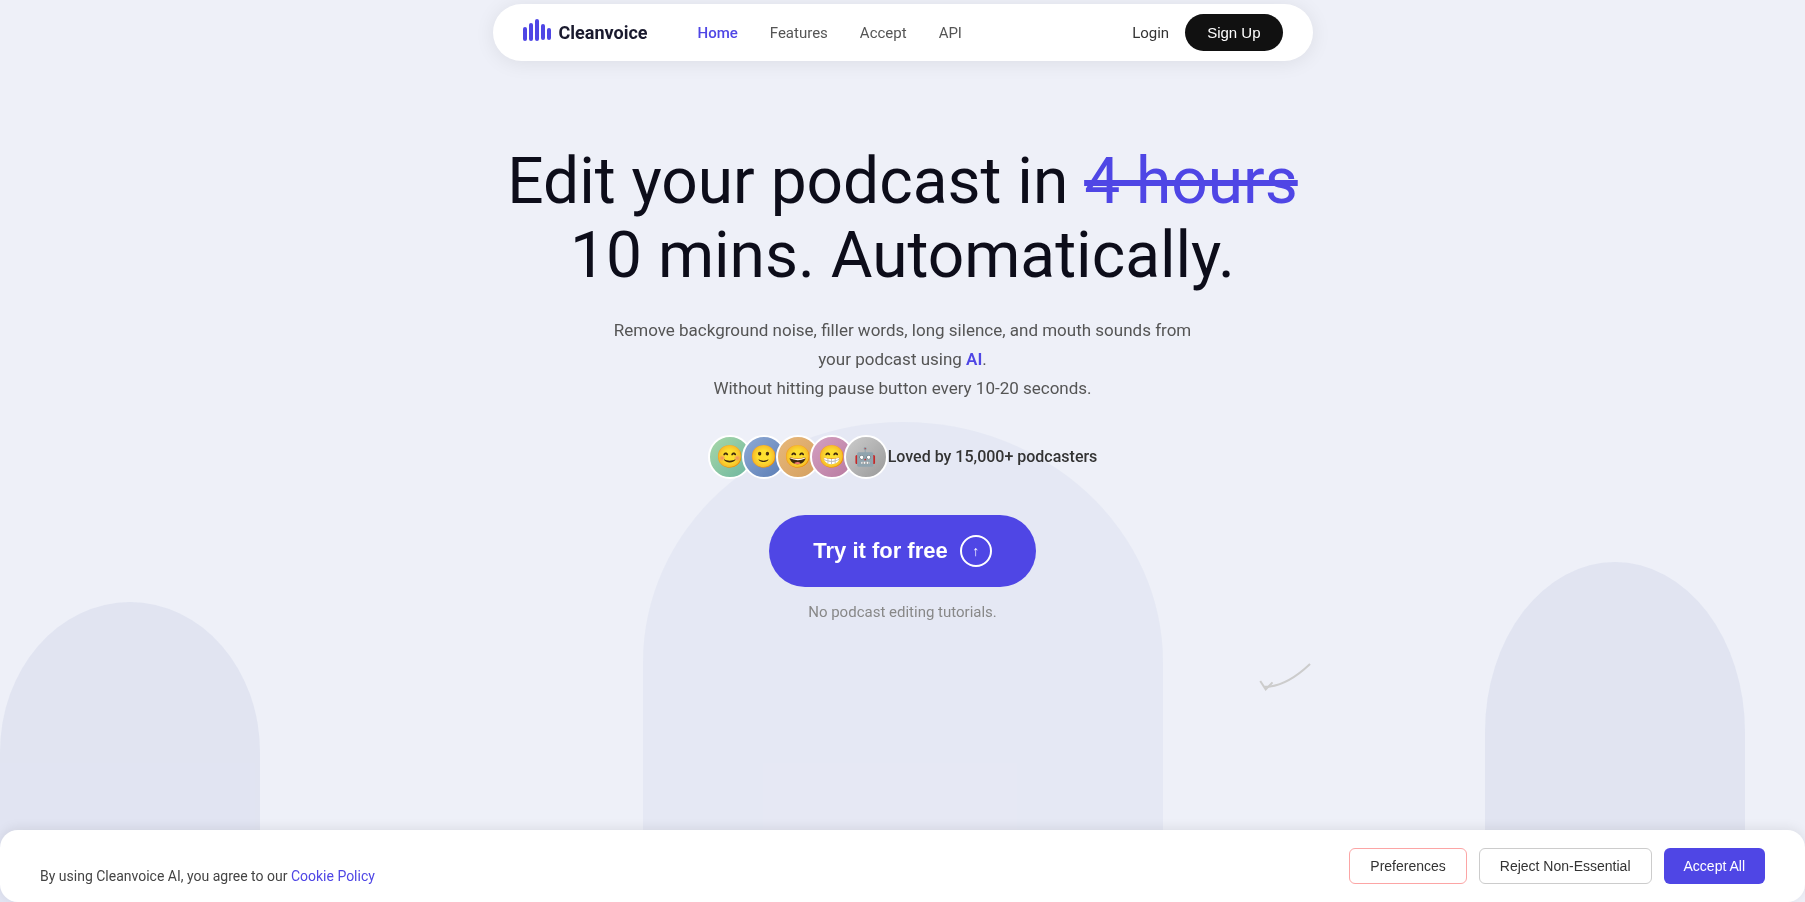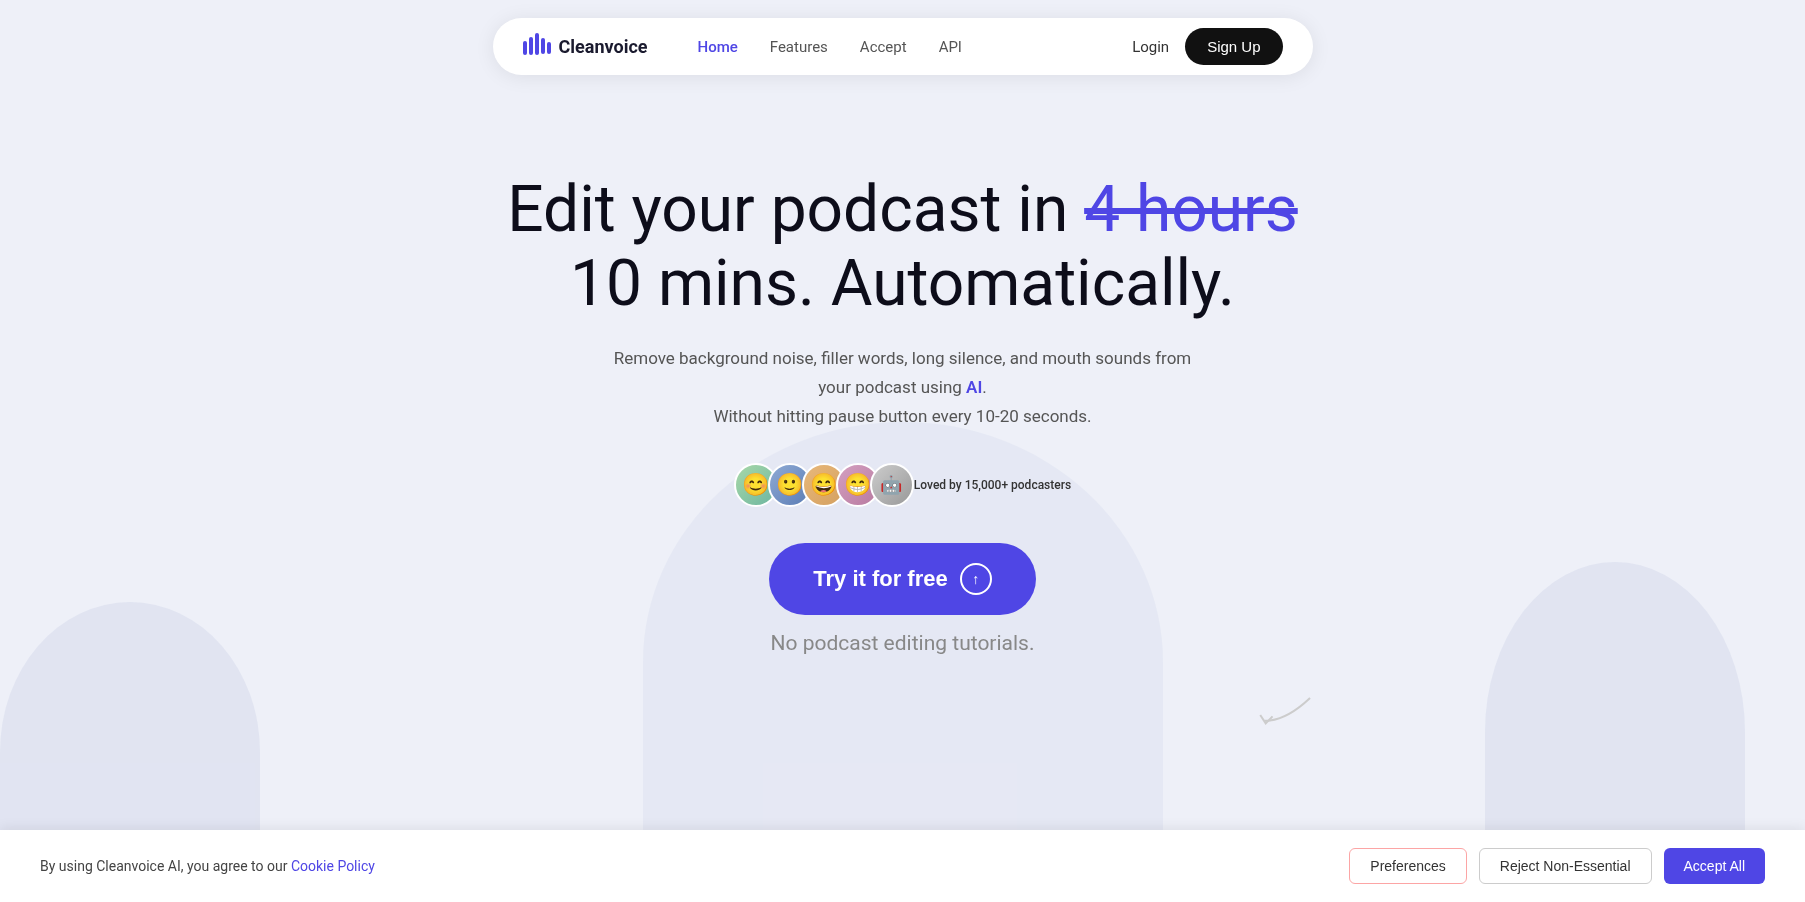--- a/index.html
+++ b/index.html
@@ -55,21 +55,21 @@
       bottom: 0;
       right: 60px;
     }
 
     
     .navbar {
       position: relative;
       z-index: 10;
       display: flex;
       justify-content: center;
-      padding: 18px 0;
+      padding: 4px 0;
     }
 
     .navbar-inner {
       background: white;
       border-radius: 50px;
       padding: 10px 30px;
       display: flex;
       align-items: center;
       gap: 40px;
       box-shadow: 0 2px 20px rgba(0,0,0,0.08);
@@ -209,21 +209,21 @@
     .avatar-2 { background: linear-gradient(135deg, #8faad4, #5b7db5); }
     .avatar-3 { background: linear-gradient(135deg, #e8b87a, #d4a060); }
     .avatar-4 { background: linear-gradient(135deg, #d4a0c0, #b87aa0); }
 
     .avatar-robot {
       background: linear-gradient(135deg, #ccc, #999);
       font-size: 18px;
     }
 
     .social-text {
-      font-size: 12px;
+      font-size: 16px;
       color: #333;
       font-weight: 500;
       margin-left: 0;
     }
 
     
     .cta-btn {
       display: inline-flex;
       align-items: center;
       gap: 12px;
@@ -243,21 +243,21 @@
       height: 32px;
       border-radius: 50%;
       border: 2px solid white;
       display: flex;
       align-items: center;
       justify-content: center;
       font-size: 14px;
     }
 
     .no-tutorial {
-      font-size: 21px;
+      font-size: 15px;
       color: #888;
       margin-bottom: 28px;
     }
 
     
     .try-without {
       position: absolute;
       right: 28%;
       bottom: 60px;
       color: #999;
@@ -277,24 +277,25 @@
 
     
     .cookie-banner {
       position: fixed;
       bottom: 0;
       left: 0;
       right: 0;
       background: white;
       padding: 18px 40px;
       display: flex;
-      align-items: center;
+      align-items: flex-end;
       justify-content: space-between;
       box-shadow: 0 -2px 12px rgba(0,0,0,0.08);
       z-index: 100;
+      border-radius: 18px;
     }
 
     .cookie-text {
       font-size: 14px;
       color: #444;
     }
 
     .cookie-link {
       color: #4f46e5;
       text-decoration: none;

